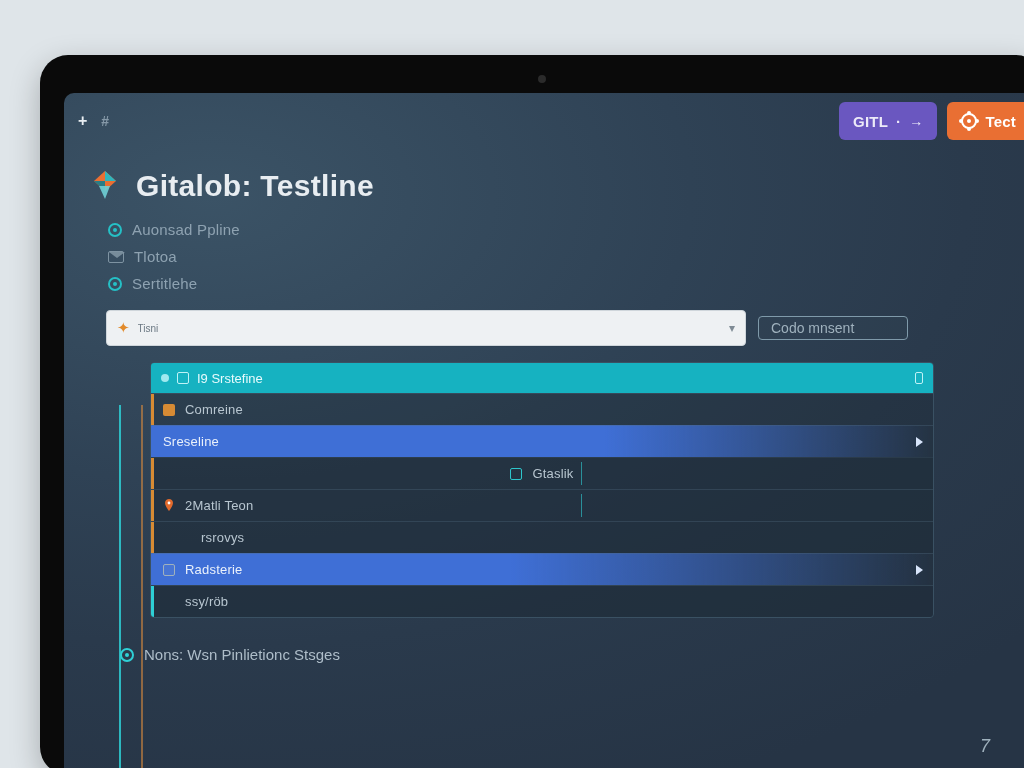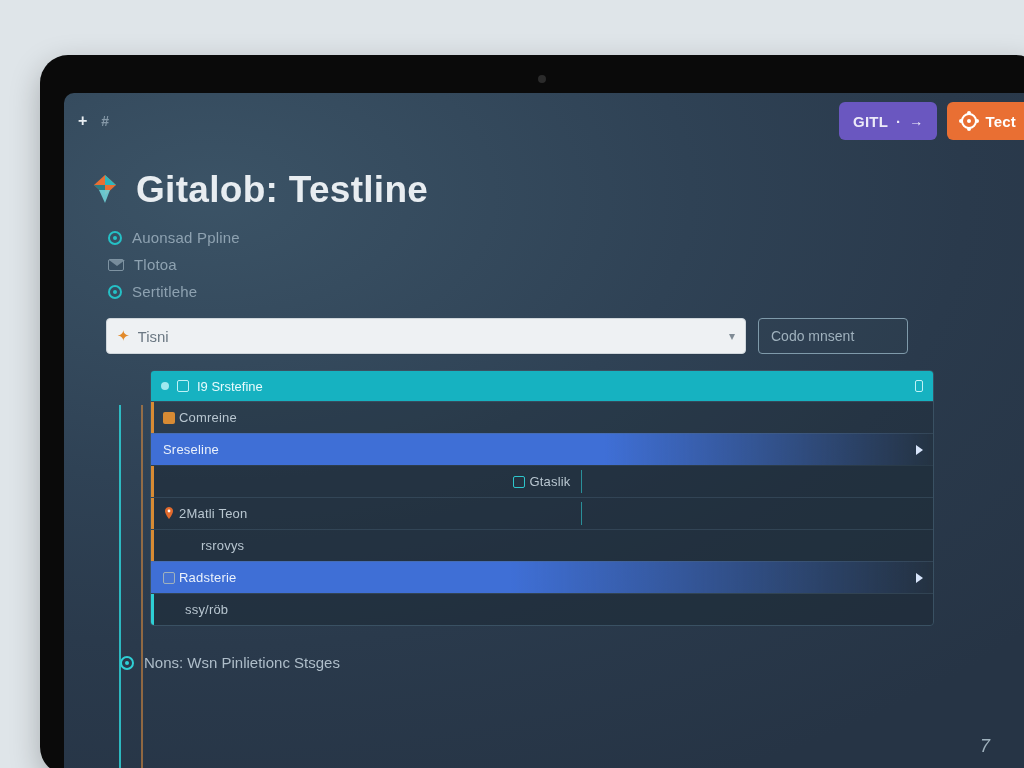--- a/index.html
+++ b/index.html
@@ -35,21 +35,21 @@
   }
   .btn-orange .gear::after{
     content:""; position:absolute; left:50%; top:50%; width:4px; height:4px; background:#fff; border-radius:50%;
     transform:translate(-50%,-50%); box-shadow:0 -8px 0 #fff, 0 8px 0 #fff, -8px 0 0 #fff, 8px 0 0 #fff;
   }
 
   
   .title-row { display:flex; align-items:center; gap:14px; padding: 20px 20px 8px 24px; }
   .logo { width:34px; height:34px; position:relative; }
   .logo svg { width:34px; height:34px; display:block; }
-  .title-text { font-size:37px; font-weight:600; color:#e8edf1; letter-spacing:.3px; }
+  .title-text { font-size:30px; font-weight:600; color:#e8edf1; letter-spacing:.3px; }
 
   
   .nav { padding: 10px 24px 4px 44px; display:flex; flex-direction:column; gap:10px; }
   .nav-item { display:flex; align-items:center; gap:10px; color:#8ea2b1; font-size:15px; }
   .nav-item .dot { width:14px; height:14px; border:2px solid #25c0c6; border-radius:50%; display:inline-flex; align-items:center; justify-content:center;}
   .nav-item .dot .ring { width:4px;height:4px;border-radius:50%;background:#25c0c6;}
   .nav-item .mail {
     width:16px; height:12px; border:1.5px solid #7e93a2; border-radius:2px; position:relative;
   }
   .nav-item .mail::before{
@@ -62,25 +62,25 @@
   
   .search-row { display:flex; gap:12px; padding: 14px 0 10px 42px; align-items:center; }
   .searchbox { flex:0 0 640px; }
   .search-inner {
     background:#eef1f3; border:1px solid #cfd6db; border-radius:4px; height:36px;
     display:flex; align-items:center; padding:0 10px; gap:8px; color:#7a8791;
     box-shadow: 0 1px 0 rgba(0,0,0,.05);
   }
   .search-inner .spark { color:#e28a2a; font-size:15px; }
   .search-inner input {
-    border:0; outline:0; background:transparent; flex:1; font-size:15px; color:#6b7883;
+    border:0; outline:0; background:transparent; flex:1; font-size:10px; color:#6b7883;
   }
   .chev-down { font-size:12px; color:#7f8b95; }
   .comment-box {
-    height:36px; border:1px solid #7f9aaa; border-radius:4px; padding:0 12px;
+    height:24px; border:1px solid #7f9aaa; border-radius:4px; padding:0 12px;
     display:flex; align-items:center; color:#9fb1bd; font-size:14px; min-width:150px;
     background:rgba(60,80,95,.15);
   }
   .vline { position:absolute; left:55px; top:312px; bottom:0; width:2px; background:#2ecfd5; opacity:.85; }
   .vline.orange { left:77px; background:#d6893d; opacity:.6; }
 
   
   .panel {
     margin: 6px 110px 0 86px;
     border:1px solid #3a5163; border-radius:4px; background:rgba(24,34,44,.25);
@@ -88,21 +88,21 @@
   }
   .panel-head {
     background:#16b2c1; color:#e7fbfd; height:30px; font-size:13px;
     display:flex; align-items:center; padding:0 10px; gap:8px; justify-content:space-between;
   }
   .panel-head .left { display:flex; align-items:center; gap:8px;}
   .panel-head .sq { width:12px;height:12px;border:1.5px solid #bff2f6;border-radius:2px;}
   .panel-head .lead { width:8px;height:8px;border-radius:50%;background:#9fe9ef;}
   .panel-head .tail { width:8px;height:12px;border:1.5px solid #bff2f6;border-radius:2px;}
   .row {
-    height:32px; display:flex; align-items:center; gap:4px; padding:0 12px;
+    height:32px; display:flex; align-items:center; gap:10px; padding:0 12px;
     font-size:13px; color:#b8c6d0; border-top:1px solid rgba(80,105,125,.35);
     position:relative;
   }
   .row .mk { width:12px;height:12px;display:inline-block;border-radius:2px;}
   .row .mk.orange { background:#d78b34; }
   .row .mk.teal { border:1.5px solid #2dc6cc; }
   .row .mk.pin { width:12px;height:14px;}
   .row .mk.fold { border:1.5px solid #9fb1bd; background:rgba(160,180,195,.1);}
   .row.selected {
     background: linear-gradient(90deg,#3f6fd6 0 58%, rgba(63,111,214,.0) 100%);

